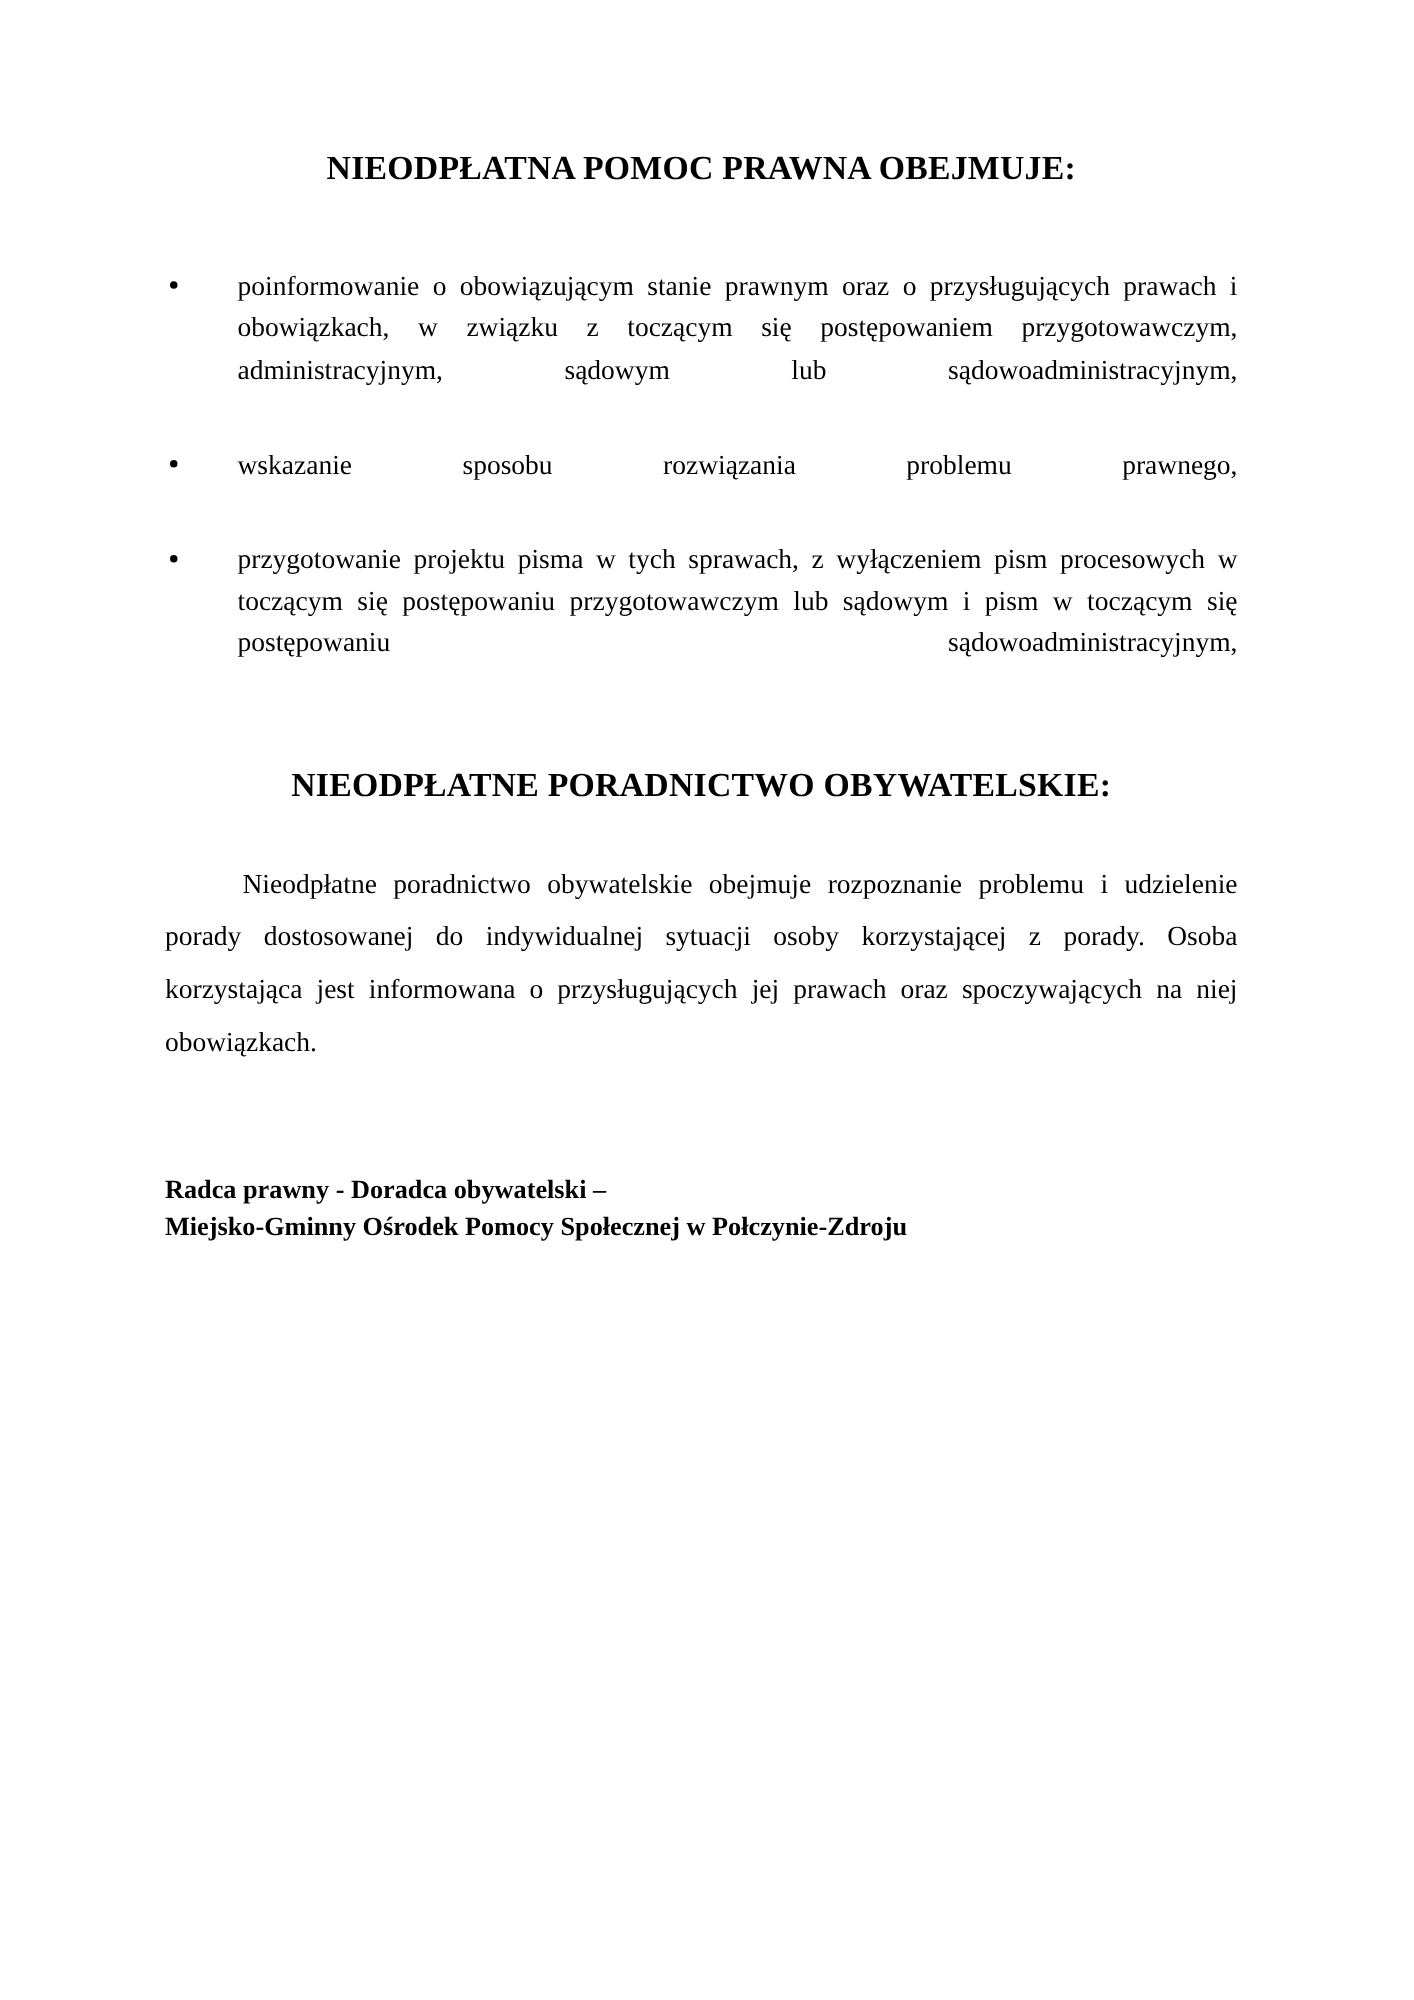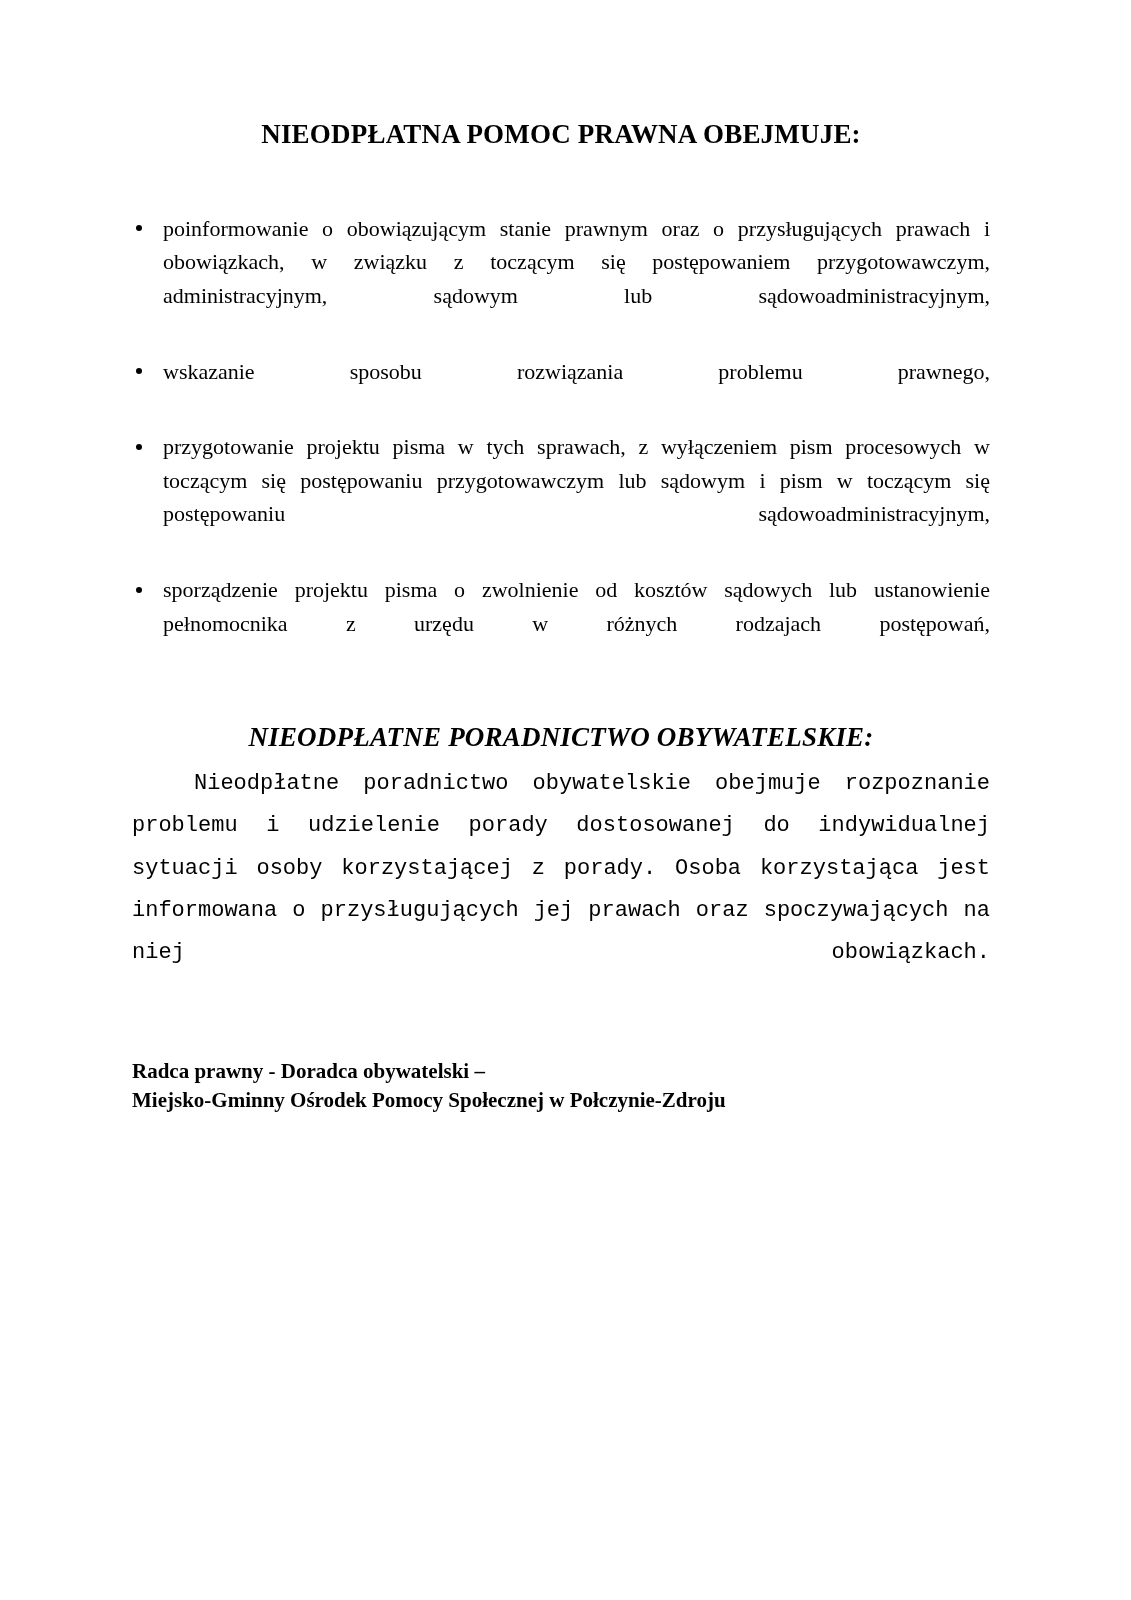--- a/index.html
+++ b/index.html
@@ -45,21 +45,21 @@
   h2.doc-heading-2 {
     font-size: 27px;
     font-weight: bold;
     text-align: center;
     margin: 0;
     letter-spacing: 0.2px;
     line-height: 1.25;
   }
 
   .heading-1-wrap { margin-bottom: 60px; }
-  .heading-2-wrap { margin-top: 48px; margin-bottom: 8px; font-style: italic; }
+  .heading-2-wrap { margin-top: 48px; margin-bottom: 40px; }
 
   ul.bullet-list {
     list-style: none;
     margin: 0;
     padding: 0;
   }
   ul.bullet-list > li {
     position: relative;
     padding-left: 31px;
     margin-bottom: 9px;
@@ -74,35 +74,35 @@
     left: 4px;
     top: 0.62em;
     width: 6px;
     height: 6px;
     border-radius: 50%;
     background: #000;
     display: block;
   }
   ul.bullet-list > li .li-text {
     display: block;
+    margin-left: 27px;
   }
   
   ul.bullet-list > li .li-text::after {
     content: "";
     display: inline-block;
     width: 100%;
   }
 
   p.body-par {
     font-size: 22px;
     line-height: 1.92;
     text-align: justify;
     text-justify: inter-word;
     margin: 0 0 14px 0;
-    font-family: Liberation Mono, monospace;
   }
   p.body-par.indented { text-indent: 62px; }
   p.body-par.no-indent { text-indent: 0; }
   p.body-par::after {
     content: "";
     display: inline-block;
     width: 100%;
   }
   p.single-line::after { content: none; }
 
@@ -130,24 +130,20 @@
         <span class="li-text">poinformowanie o obowiązującym stanie prawnym oraz o przysługujących prawach i obowiązkach, w związku z toczącym się postępowaniem przygotowawczym, administracyjnym, sądowym lub sądowoadministracyjnym,</span>
       </li>
       <li>
         <span class="bullet-dot"></span>
         <span class="li-text">wskazanie sposobu rozwiązania problemu prawnego,</span>
       </li>
       <li>
         <span class="bullet-dot"></span>
         <span class="li-text">przygotowanie projektu pisma w tych sprawach, z wyłączeniem pism procesowych w toczącym się postępowaniu przygotowawczym lub sądowym i pism w toczącym się postępowaniu sądowoadministracyjnym,</span>
       </li>
-      <li>
-        <span class="bullet-dot"></span>
-        <span class="li-text">sporządzenie projektu pisma o zwolnienie od kosztów sądowych lub ustanowienie pełnomocnika z urzędu w różnych rodzajach postępowań,</span>
-      </li>
     </ul>
 
     <div class="heading-2-wrap">
       <h2 class="doc-heading-2">NIEODPŁATNE PORADNICTWO OBYWATELSKIE:</h2>
     </div>
 
     <p class="body-par indented">Nieodpłatne poradnictwo obywatelskie obejmuje rozpoznanie problemu i udzielenie porady dostosowanej do indywidualnej sytuacji osoby korzystającej z porady.  Osoba korzystająca jest informowana o przysługujących jej prawach oraz spoczywających na niej obowiązkach.</p>
 
 
 

